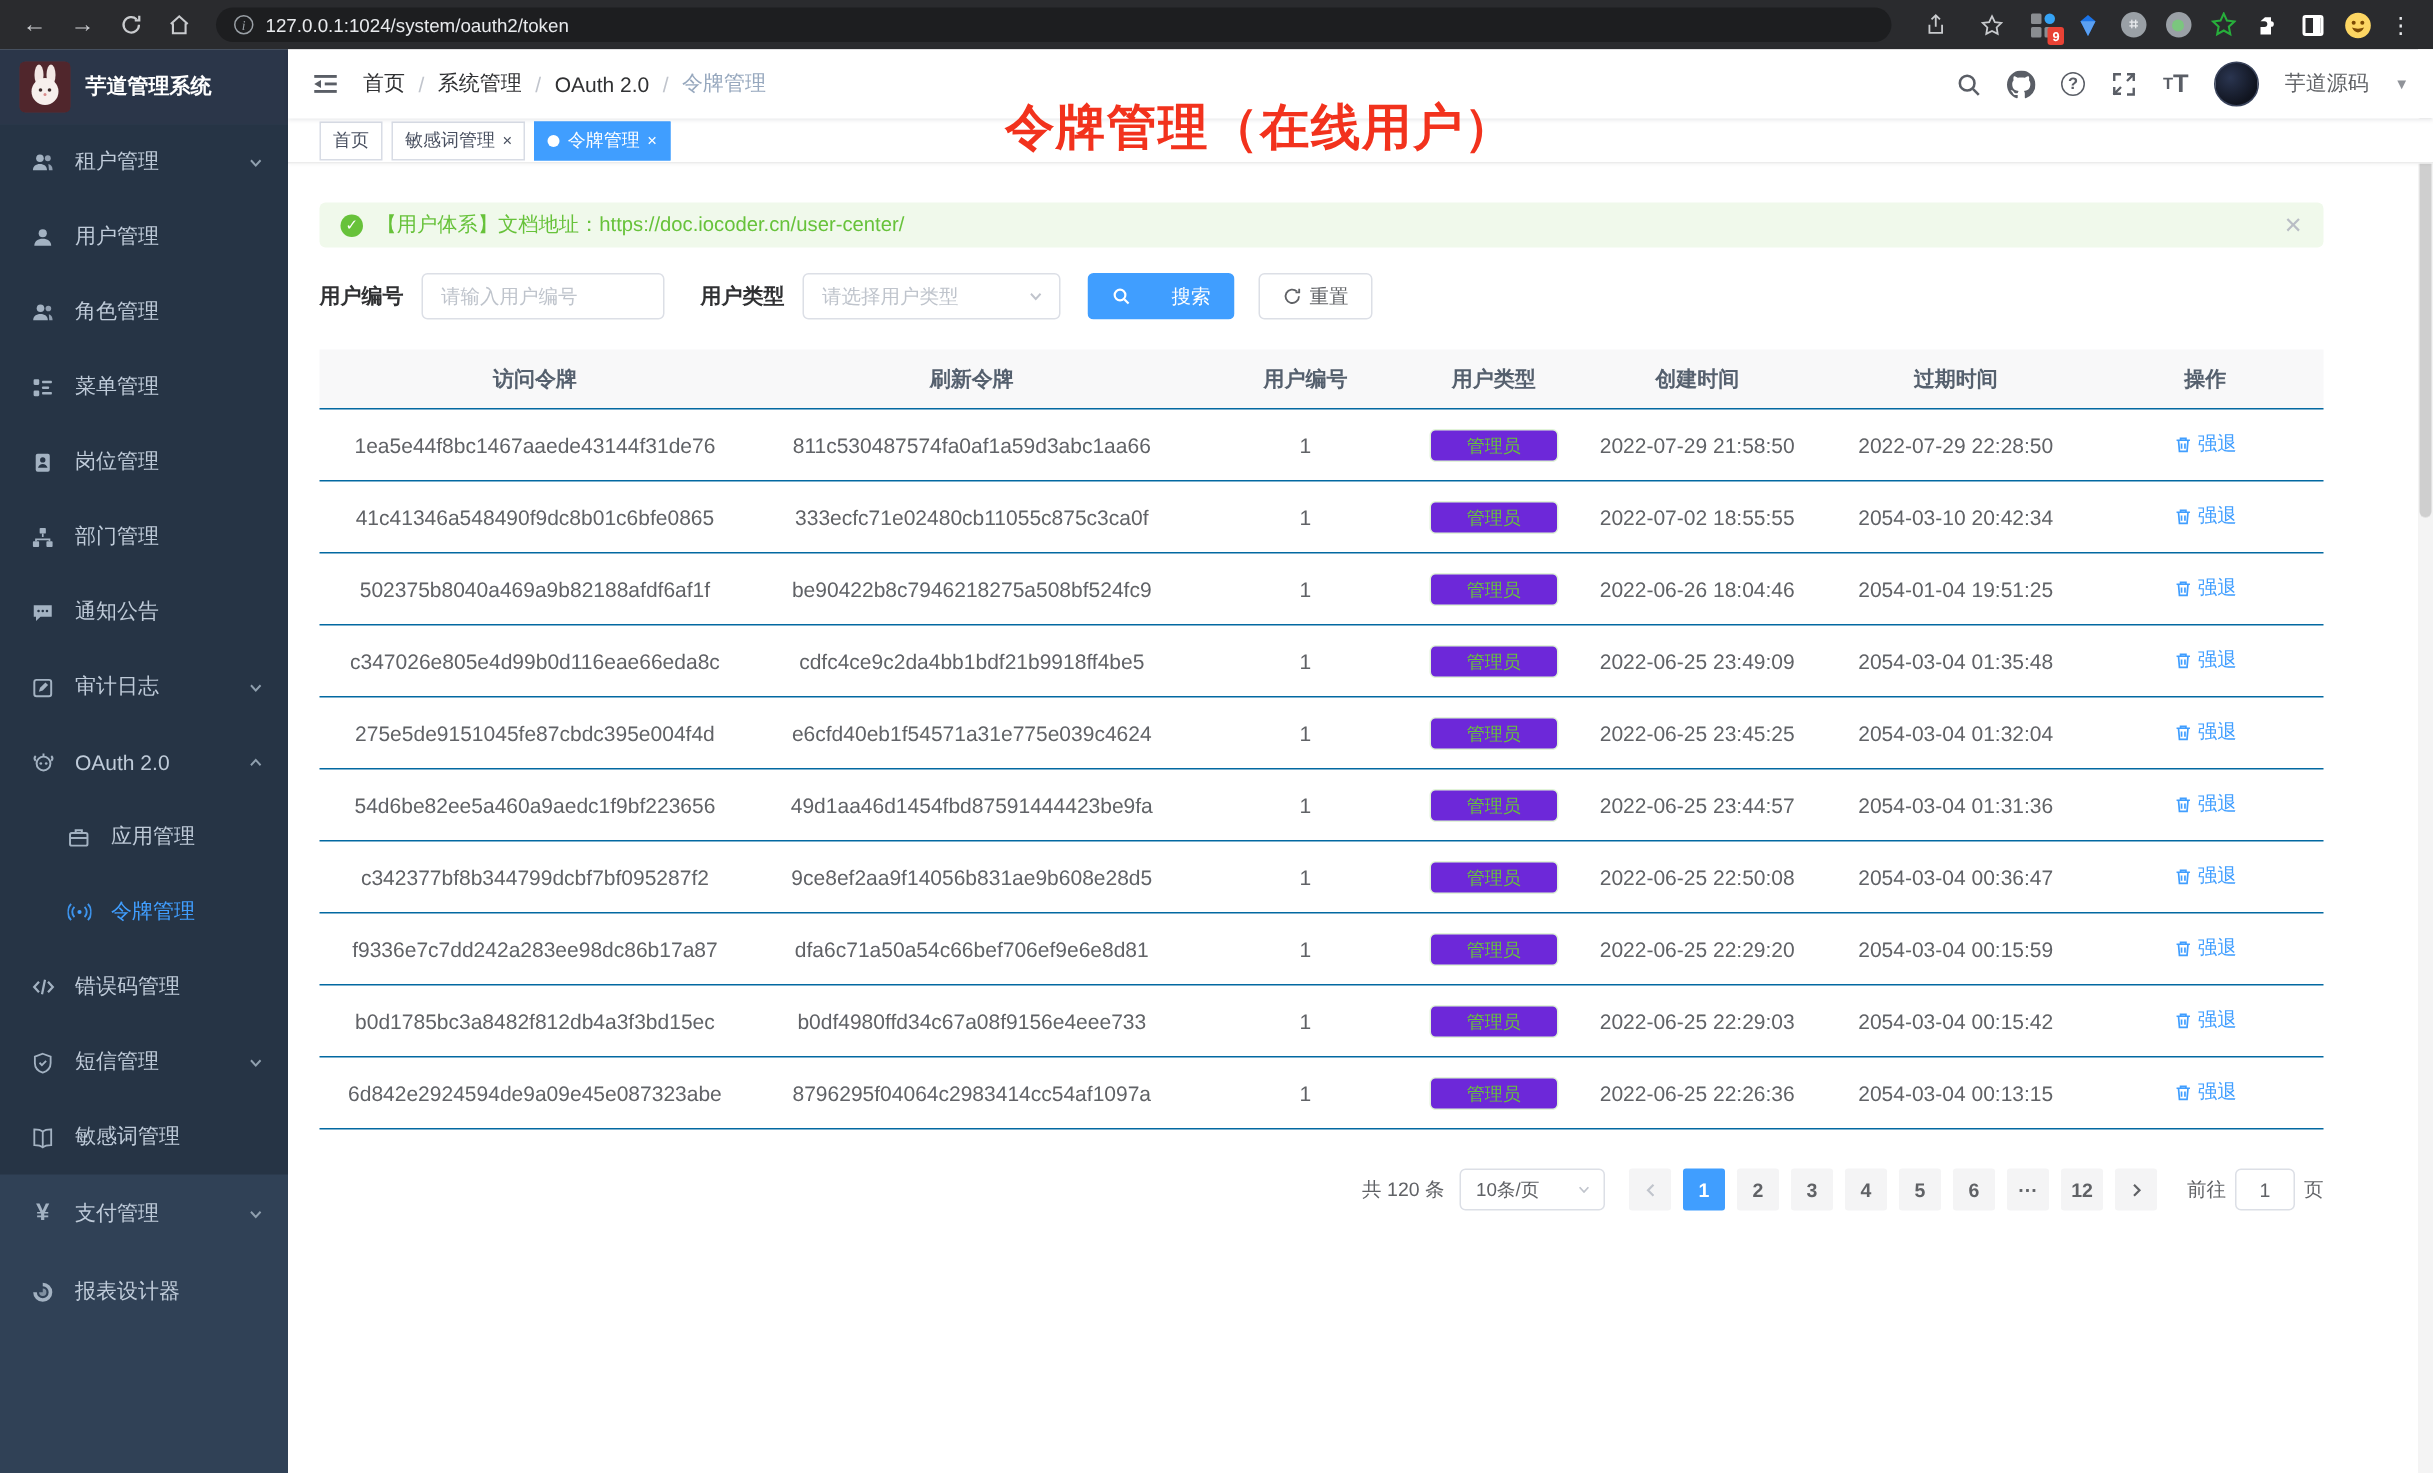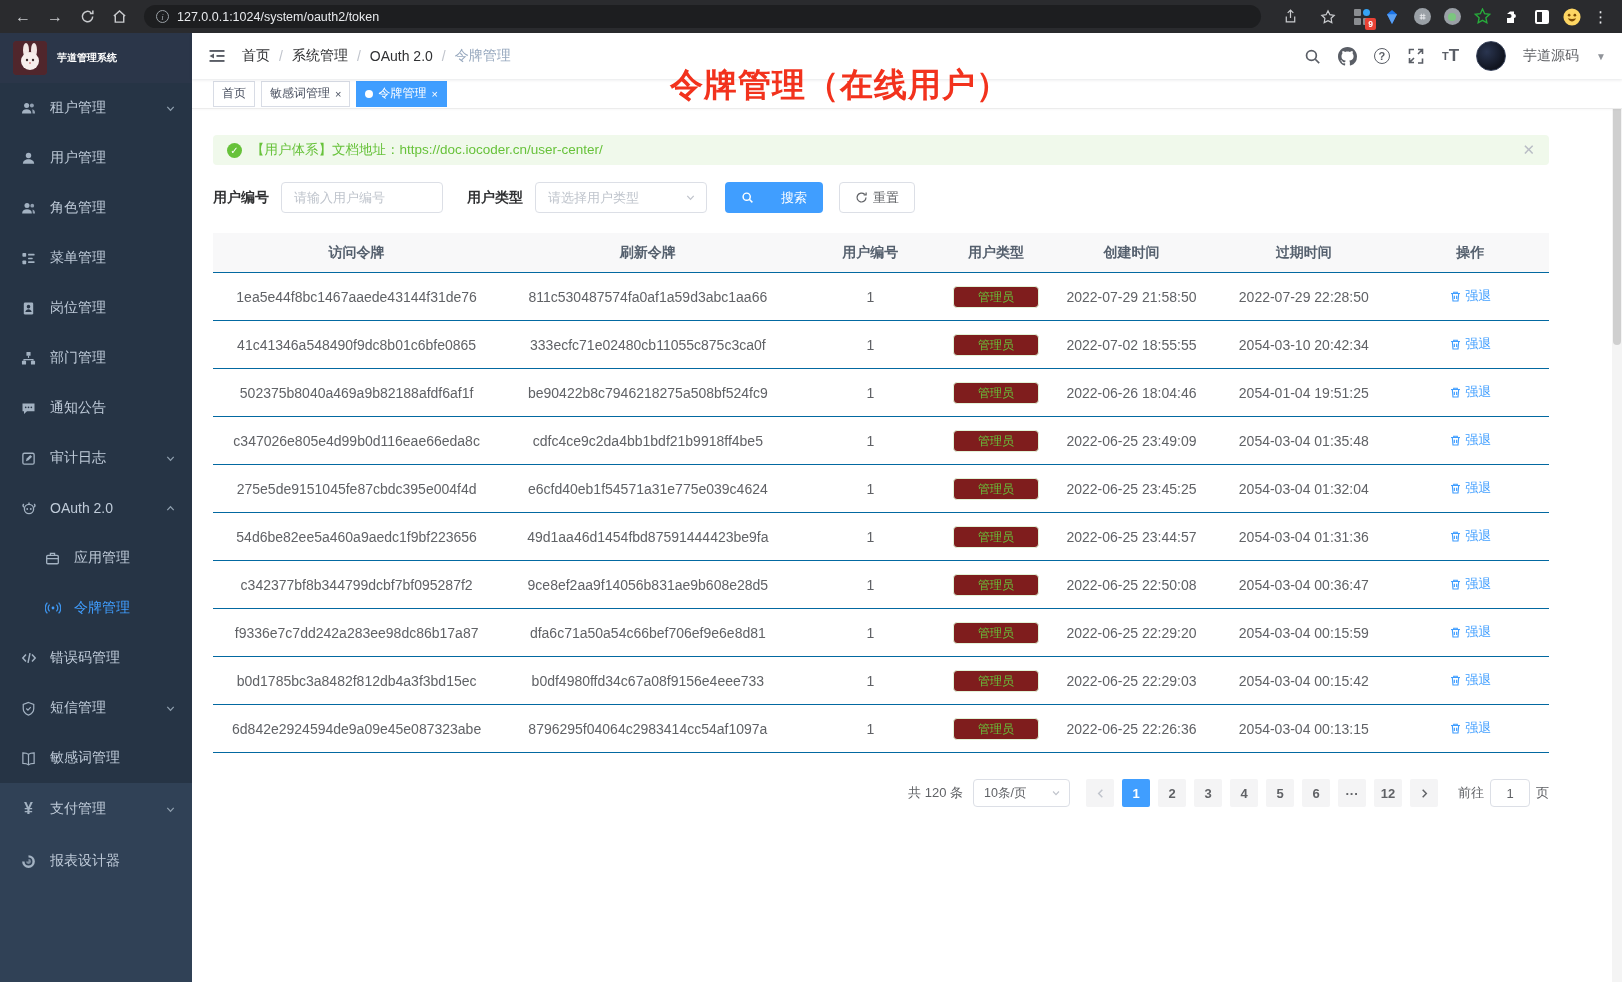--- a/index.html
+++ b/index.html
@@ -29,21 +29,21 @@
   .ext-square i { display:block; width:5px; height:10px; background:#fff; margin-left:5px; }
   .dots { font-size:15px; color:#e8eaed; letter-spacing:0; }
 
   
   .app { display:flex; height:949px; }
 
   
   .sidebar { width:192px; flex-shrink:0; background:#304156; display:flex; flex-direction:column; }
   .logo-bar { height:50px; background:#2b3649; display:flex; align-items:center; padding:0 13px; gap:10px; }
   .logo-img { width:34px; height:34px; border-radius:4px; background:#5d2c33; overflow:hidden; flex-shrink:0; }
-  .app-title { color:#fff; font-size:10px; font-weight:bold; }
+  .app-title { color:#fff; font-size:14px; font-weight:bold; }
   .menu-group-open { background:#263445; }
   .menu-item { height:50px; display:flex; align-items:center; padding:0 16px 0 20px;
     color:#bfcbd9; font-size:14px; cursor:pointer; }
   .menu-item .mi-icon { width:17px; margin-right:13px; display:flex; justify-content:center; color:#a3b2c2; }
   .menu-item.level2 { padding-left:44px; }
   .menu-item.base { height:52px; }
   .menu-item.active { color:#409eff; }
   .menu-item.active .mi-icon { color:#409eff; }
   .mi-arrow { margin-left:auto; color:#8f9fae; display:flex; }
   .mi-arrow.up svg { transform:rotate(180deg); }
@@ -104,21 +104,21 @@
   .btn-plain { background:#fff; color:#606266; border-color:#dcdfe6; margin-left:6px; }
 
   .table { margin-top:20px; width:1336px; }
   .trow { display:flex; align-items:center; border-bottom:1px solid #0369a1; }
   .thead { background:#f8f8f9; height:40px; }
   .thead .cell { font-weight:600; color:#55606e; font-size:14px; }
   .tbody-row { height:48px; }
   .cell { text-align:center; font-size:14px; color:#606266; overflow:hidden; white-space:nowrap; }
   .col-0 { width:21.5%; } .col-1 { width:22.1%; } .col-2 { width:11.2%; } .col-3 { width:7.6%; }
   .col-4 { width:12.7%; } .col-5 { width:13.1%; } .col-6 { width:11.8%; }
-  .type-badge { display:inline-block; padding:2px 24px; background:#7f1d1d; border:1px solid #e1f3d8;
+  .type-badge { display:inline-block; padding:2px 24px; background:#6d28d9; border:1px solid #e1f3d8;
     color:#67c23a; border-radius:4px; font-size:12px; line-height:16px; }
   .action-link { color:#409eff; font-size:13px; display:inline-flex; align-items:center; gap:3px; cursor:pointer; }
 
   .pager { width:1336px; display:flex; align-items:center; justify-content:flex-end;
     margin-top:26px; font-size:13px; color:#606266; }
   .pager .total { margin-right:10px; }
   .psize { width:97px; height:28px; border:1px solid #dcdfe6; border-radius:4px; display:flex;
     align-items:center; padding:0 8px 0 10px; color:#606266; font-size:12.5px; cursor:pointer; margin-right:12px; }
   .psize .sel-arrow { margin-left:auto; color:#c0c4cc; display:flex; }
   .pbtn { min-width:28px; height:28px; padding:0 4px; background:#f4f4f5; border-radius:2px;

